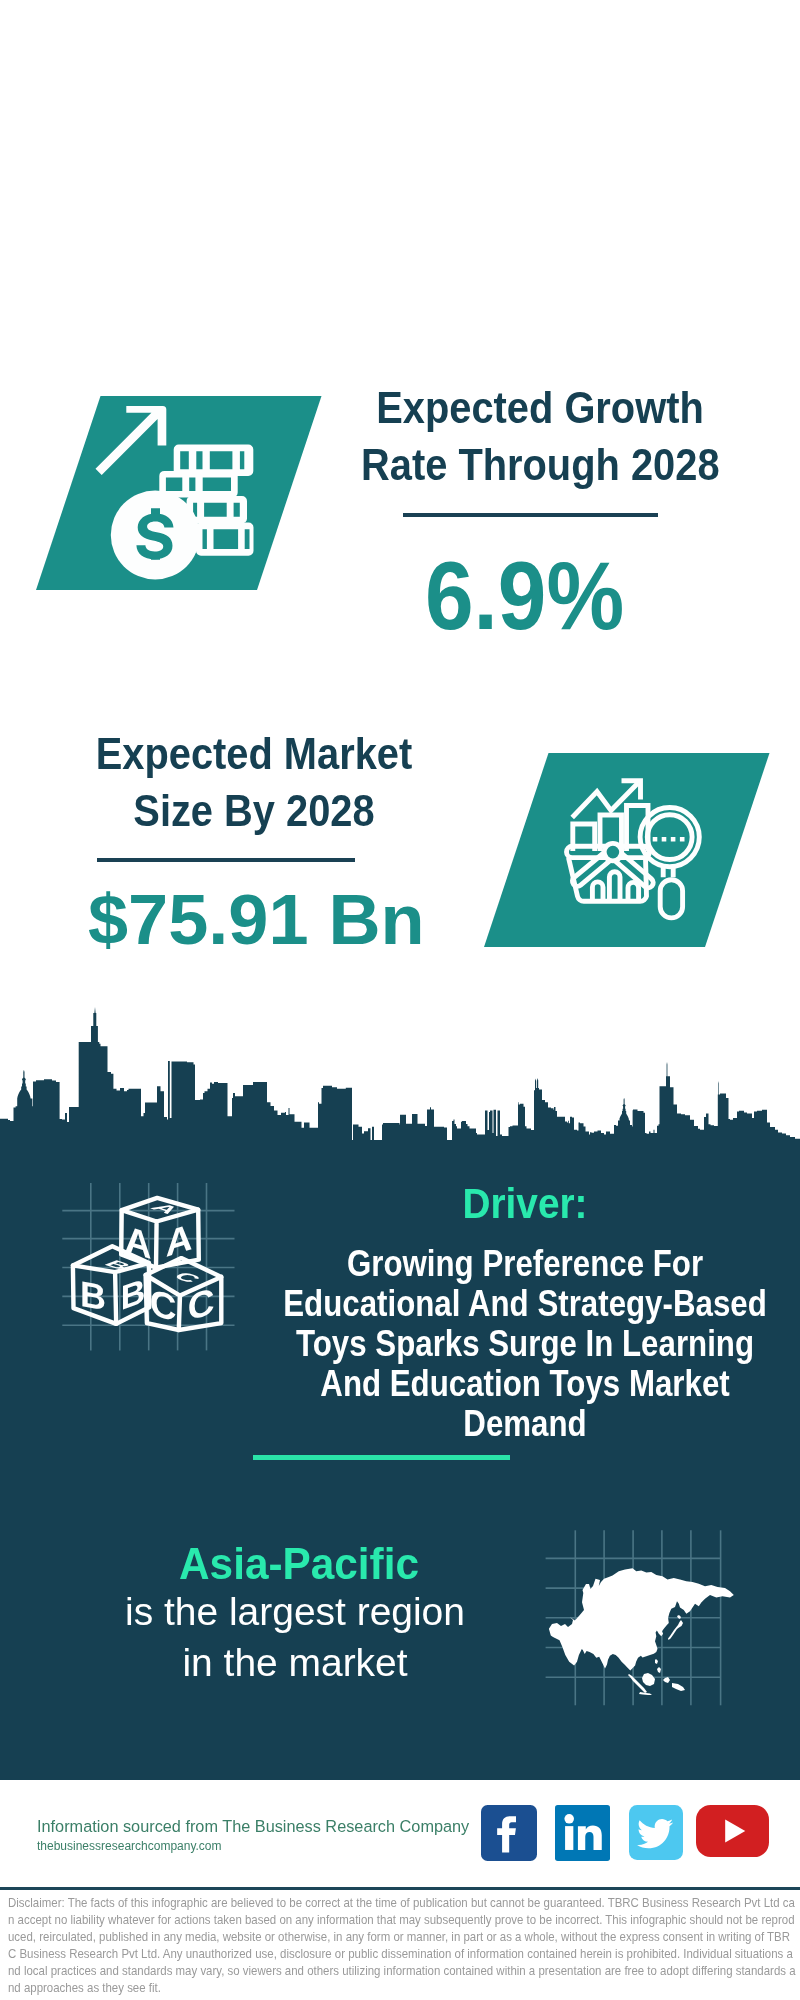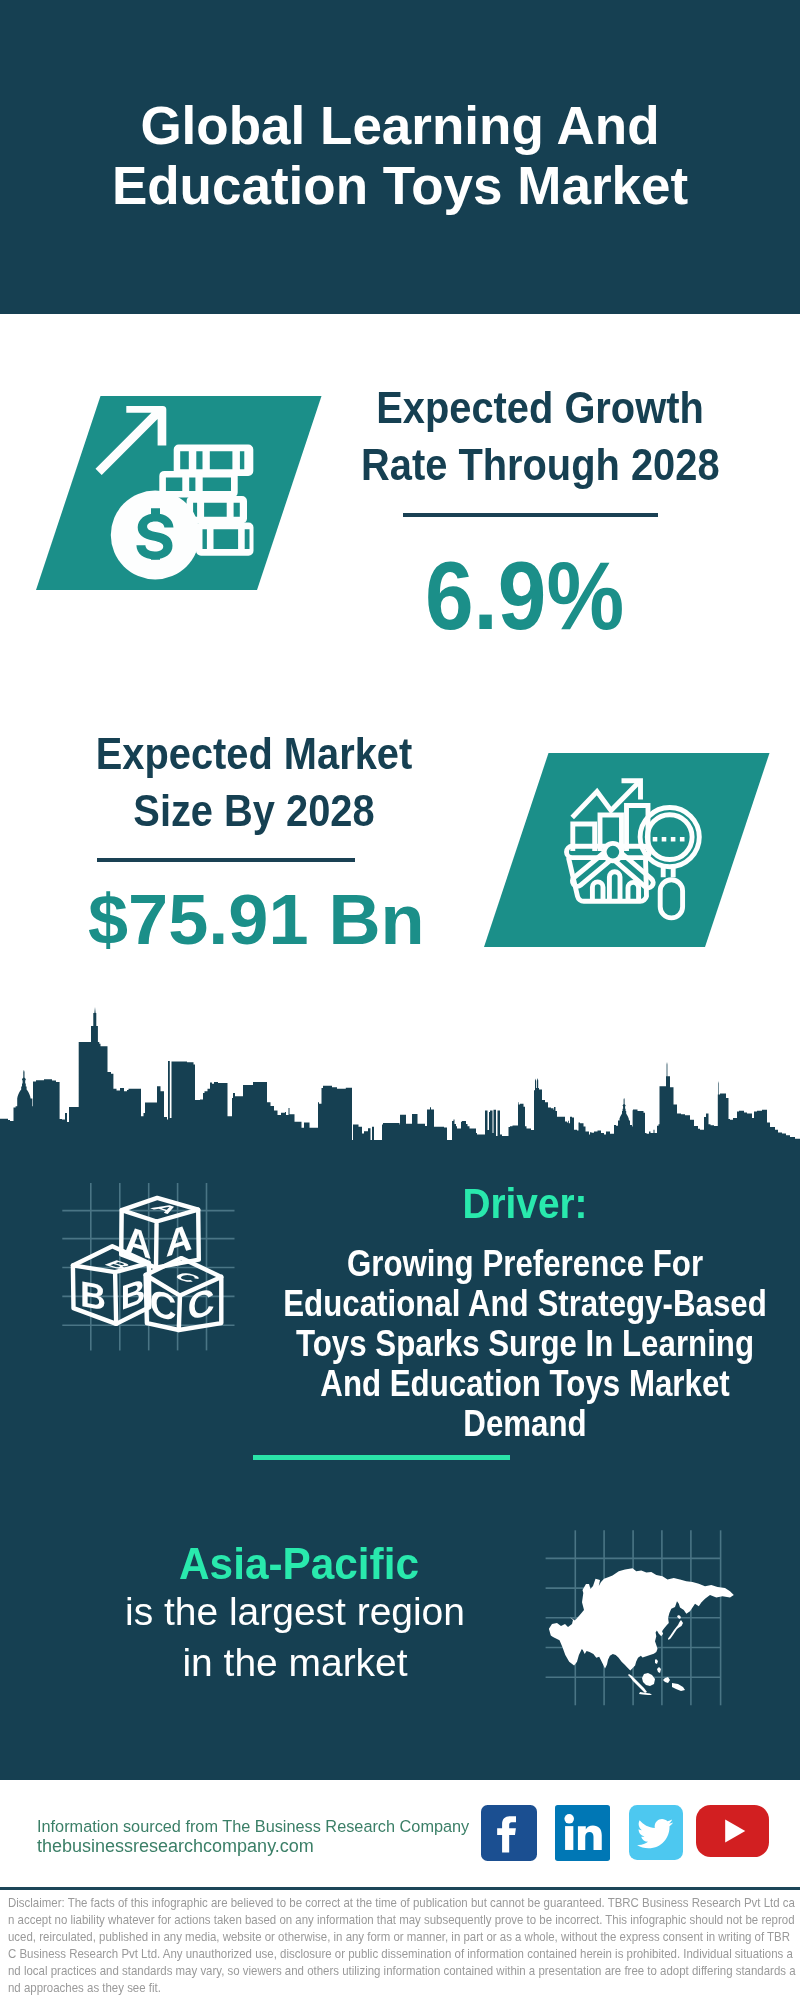--- a/index.html
+++ b/index.html
@@ -39,36 +39,33 @@
                font-size:38px;line-height:50.5px;}
   .region-text>div{transform:scaleX(1.025);white-space:nowrap;}
   .asia-map{position:absolute;left:545px;top:1525px;}
   
   .dark{position:absolute;left:0;top:1140px;width:800px;height:640px;background:#164052;}
   .skyline{position:absolute;left:0;top:1000px;width:800px;height:160px;}
 
   
   .footer{position:absolute;left:0;top:1781px;width:800px;height:106px;background:#fff;}
   .src-line1{position:absolute;left:37px;top:35px;color:#3b7f67;font-size:16.3px;line-height:20.3px;white-space:nowrap;}
-  .src-line2{position:absolute;left:37px;top:55px;color:#3b7f67;font-size:18px;line-height:20.3px;white-space:nowrap;}
+  .src-line2{position:absolute;left:37px;top:55px;color:#3b7f67;font-size:12px;line-height:20.3px;white-space:nowrap;}
   .social{position:absolute;left:480.7px;top:24.1px;display:flex;gap:0;align-items:flex-start;}
   .sicon.fb{width:56px}.sicon.li{margin-left:18.3px;width:55px}.sicon.tw{margin-left:18.8px;width:54px}.sicon.yt{margin-left:13.2px;width:73px}
   .sicon{display:block;line-height:0;}
   .footer-rule{position:absolute;left:0;top:1887px;width:800px;height:2.5px;background:#1d4658;}
   .disclaimer{position:absolute;left:7.5px;top:1895px;width:868px;color:#9a9a9a;font-size:12.6px;line-height:16.9px;
               word-break:break-all;text-align:left;transform:scaleX(0.91);transform-origin:left top;}
 
 </style>
 </head>
 <body>
 
 <div class="page">
-  <div class="header">
-    <h1><span>Global Learning And</span><br><span>Education Toys Market</span></h1>
-  </div>
 
   <div class="stat1-icon">
     <svg width="290" height="200" viewBox="0 0 290 200">
       <polygon points="64.5,0 285.5,0 221,194 0,194" fill="#1b8f89"></polygon>
       <g fill="#fdfefe">
 
         <path d="M90.3,10 h36.5 a3.5,3.5 0 0 1 3.5,3.5 v36.1 h-8.7 v-26.6 l-55.9,55.9 l-6.2,-6.2 l55.9,-55.9 h-25.1 z"></path>
 
         <path fill-rule="evenodd" d="M142.7,48.6 h69.6 a5,5 0 0 1 5,5 v21.3 a5,5 0 0 1 -5,5 h-69.6 a5,5 0 0 1 -5,-5 v-21.3 a5,5 0 0 1 5,-5 z M144.2,55.3 h8.6 v18.0 h-8.6 z M160.3,55.3 h6.2 v18.0 h-6.2 z M173.8,55.3 h22.6 v18.0 h-22.6 z M203.9,55.3 h4.4 v18.0 h-4.4 z"></path>
 

